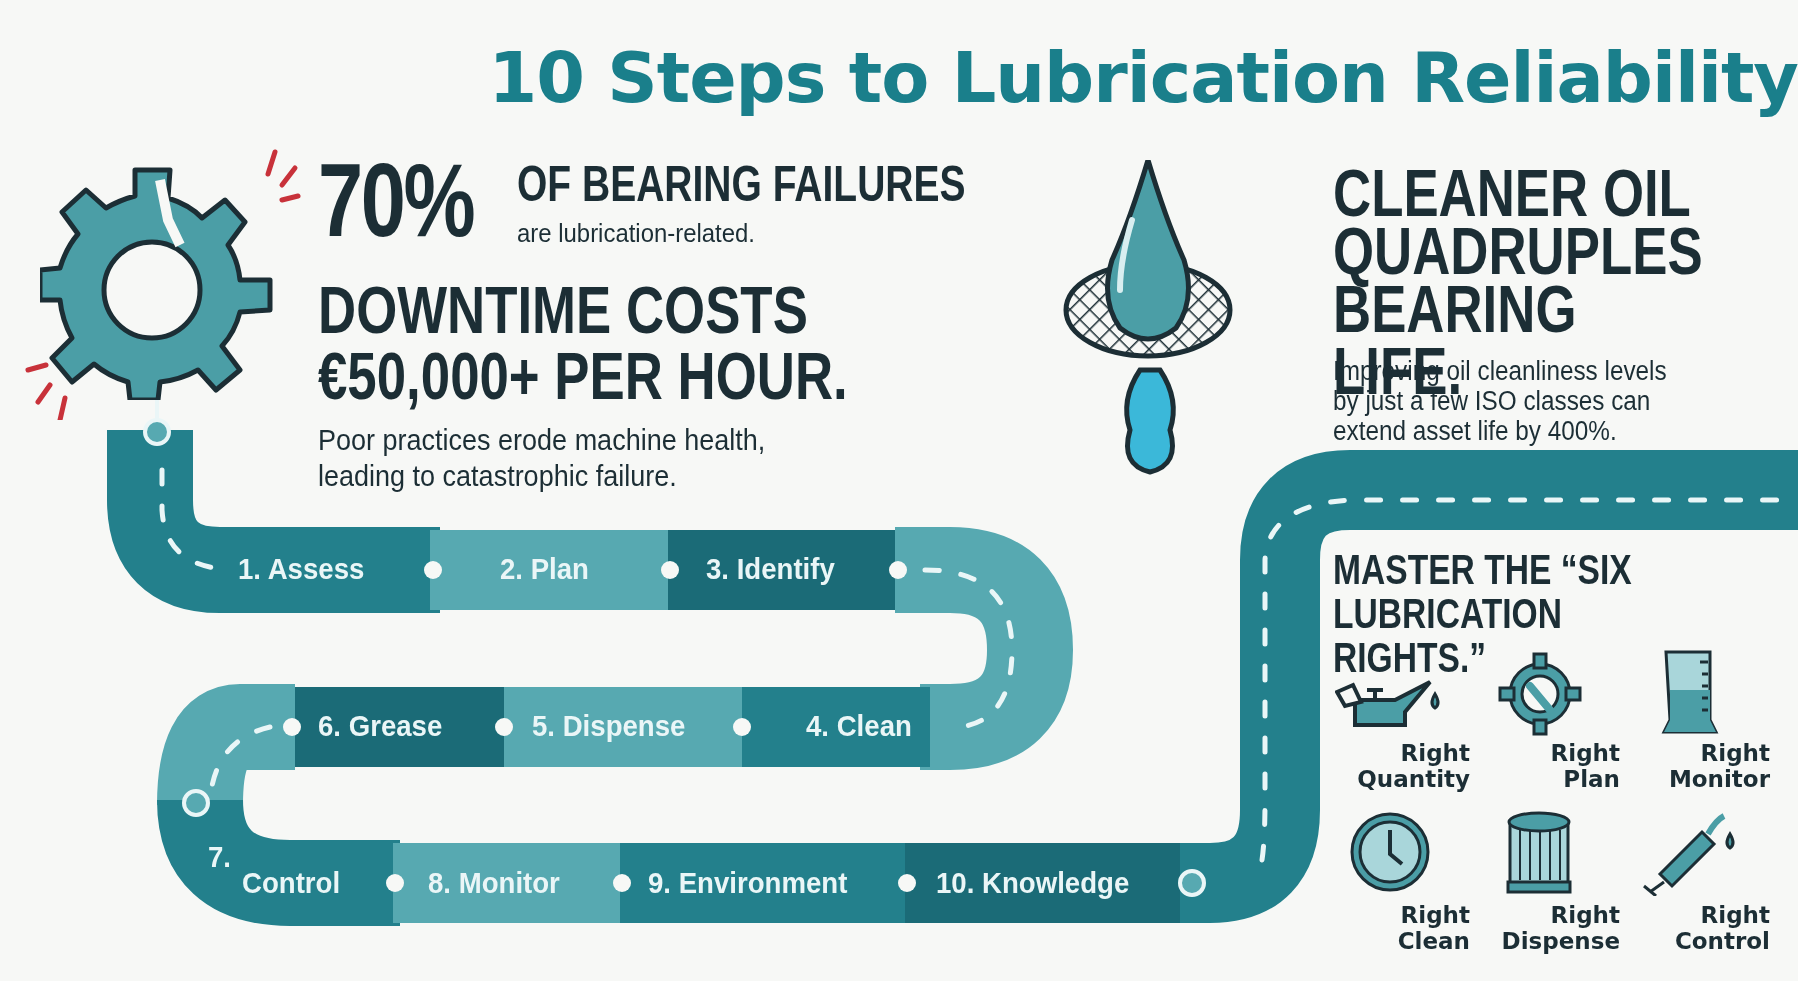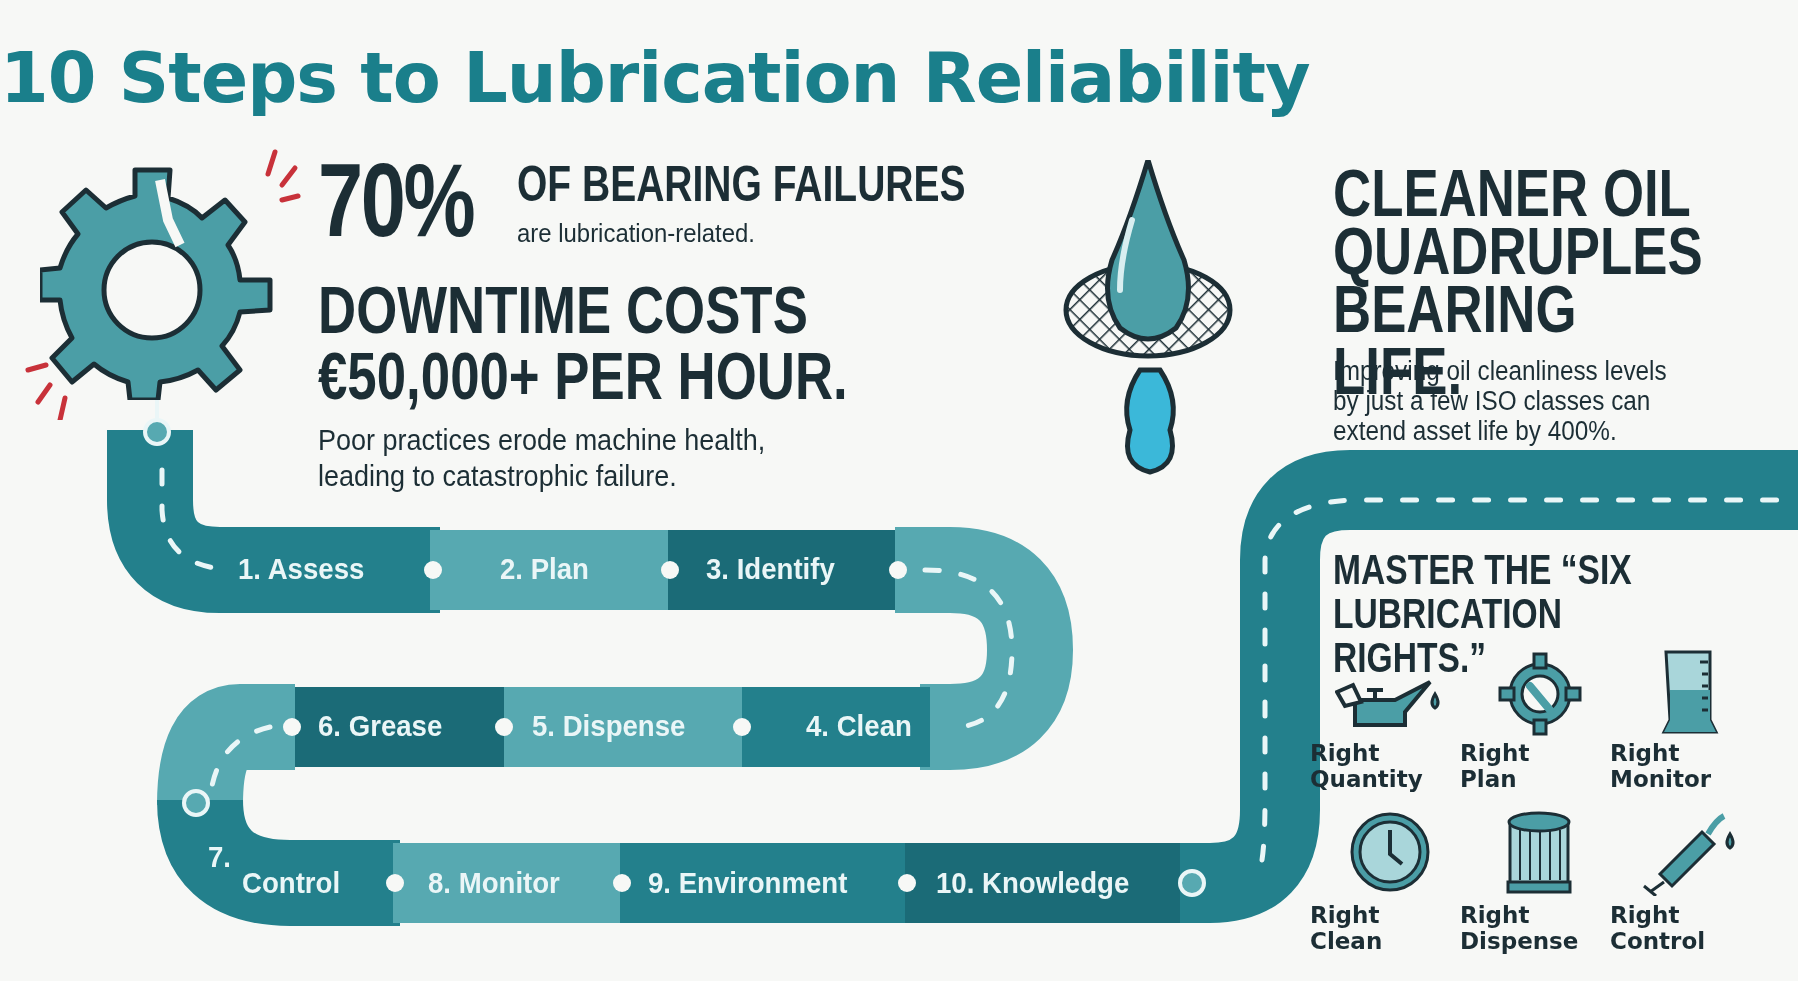--- a/index.html
+++ b/index.html
@@ -1,34 +1,34 @@
 <!DOCTYPE html>
 <html><head>
 <meta charset="utf-8">
 <style>
   html, body { margin:0; padding:0; }
   body { width:1798px; height:981px; background:#f7f8f6; position:relative; overflow:hidden; font-family:"Liberation Sans", sans-serif; }
   .abs { position:absolute; }
-  #title { left:0; width:1798px; top:36px; text-align:left; font-family:"DejaVu Sans", sans-serif; font-weight:bold; font-size:70px; color:#1a7f8b; letter-spacing:-1px; line-height:84px; }
+  #title { left:0; width:1798px; top:36px; text-align:right; font-family:"DejaVu Sans", sans-serif; font-weight:bold; font-size:70px; color:#1a7f8b; letter-spacing:-1px; line-height:84px; }
   .condensed { font-family:"Liberation Sans", sans-serif; font-weight:bold; color:#1c2e35; transform-origin:left top; }
   #big70 { left:318px; top:148px; font-size:104px; line-height:104px; transform:scaleX(0.78); letter-spacing:-3px; }
   #bear { left:517px; top:158px; font-size:50px; line-height:52px; transform:scaleX(0.78); }
   #lubrel { left:517px; top:218px; font-size:26px; line-height:30px; font-weight:normal; color:#1c2e35; font-family:"Liberation Sans", sans-serif; transform:scaleX(0.92); transform-origin:left top; }
   #down1 { left:318px; top:278px; font-size:66px; line-height:64px; transform:scaleX(0.80); }
   #down2 { left:318px; top:344px; font-size:66px; line-height:64px; transform:scaleX(0.80); }
   .body-text { font-family:"Liberation Sans", sans-serif; color:#1c2e35; font-size:30px; line-height:36px; transform:scaleX(0.9); transform-origin:left top; white-space:nowrap; }
   #poor1 { left:318px; top:422px; }
   #poor2 { left:318px; top:458px; }
   #cl1, #cl2, #cl3 { left:1333px; font-size:66px; line-height:62px; transform:scaleX(0.80); }
   #cl1 { top:162px; } #cl2 { top:220px; } #cl3 { top:278px; }
   #imp1 { left:1333px; top:356px; } #imp2 { left:1333px; top:386px; } #imp3 { left:1333px; top:416px; }
   #imp1,#imp2,#imp3 { font-size:27px; line-height:30px; }
   #m1, #m2 { left:1333px; font-size:42px; line-height:44px; transform:scaleX(0.80); }
   #m1 { top:548px; } #m2 { top:592px; }
-  .right-lbl { position:absolute; width:160px; text-align:left; font-family:"DejaVu Sans", sans-serif; font-weight:bold; color:#1c2e35; font-size:23px; line-height:26px; }
+  .right-lbl { position:absolute; width:160px; text-align:right; font-family:"DejaVu Sans", sans-serif; font-weight:bold; color:#1c2e35; font-size:23px; line-height:26px; }
   .step { position:absolute; color:#eaf6f7; font-family:"Liberation Sans", sans-serif; font-weight:bold; font-size:30px; line-height:34px; white-space:nowrap; transform:scaleX(0.92); transform-origin:left top; }
 </style>
 </head>
 <body>
 
 <svg class="abs" style="left:0;top:0" width="1798" height="981" viewBox="0 0 1798 981">
 
   <path d="M150 430 L150 500 Q150 570 220 570 L440 570" fill="none" stroke="#23808c" stroke-width="86"></path>
 
   <rect x="430" y="530" width="240" height="80" fill="#57a9b1"></rect>

